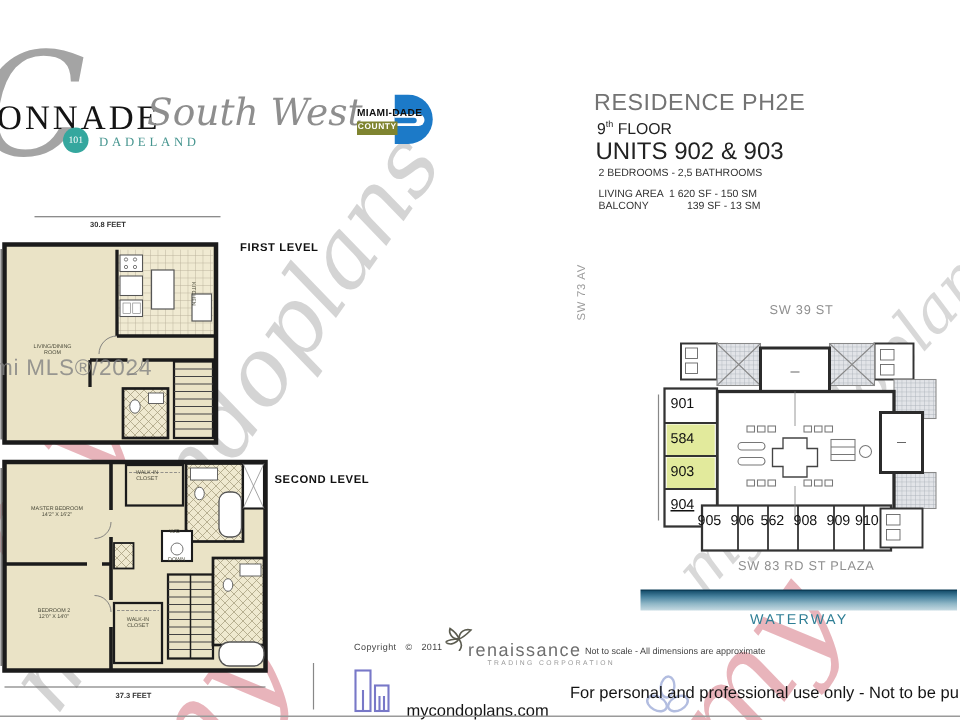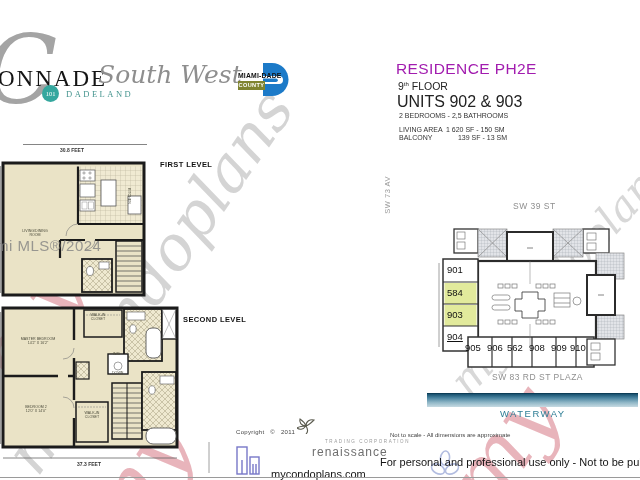--- a/index.html
+++ b/index.html
@@ -20,21 +20,21 @@
                 text-align:center;font-family:"Liberation Serif",serif;}
   .badge-name{left:66px;top:89px;font-family:"Liberation Serif",serif;font-size:8.5px;
               letter-spacing:2.5px;color:#46958f;}
 
   
   .md-name{left:238px;top:72px;font-size:6.8px;font-weight:bold;color:#101010;letter-spacing:0.2px;}
   .md-county{left:238px;top:81px;width:27px;height:9px;background:#7f8430;color:#fff;
              font-size:5.6px;font-weight:bold;text-align:center;line-height:9px;letter-spacing:0.4px;}
 
   
-  .res-title{left:396px;top:60px;font-size:15.5px;color:#a21caf;letter-spacing:0.4px;}
+  .res-title{left:396px;top:60px;font-size:15.5px;color:#737373;letter-spacing:0.4px;}
   .res-floor{left:398px;top:80px;font-size:10.5px;color:#222;}
   .res-floor sup{font-size:6px;}
   .res-units{left:397px;top:93px;font-size:16px;color:#222;}
   .res-bb{left:399px;top:112px;font-size:7px;color:#333;}
   .res-row{font-size:7px;color:#333;}
   .res-row .lbl{display:inline-block;width:45px;}
 
   
   .lvl-label{font-size:7.5px;font-weight:bold;letter-spacing:0.4px;color:#111;}
   .dim-label{font-size:5px;font-weight:bold;color:#333;width:40px;text-align:center;}
@@ -55,21 +55,21 @@
   .wm-big{left:-10px;top:445px;font-size:62px;color:rgba(125,125,125,0.33);transform:rotate(-55deg);}
   .wm-site{left:440px;top:372px;font-size:42px;color:rgba(125,125,125,0.30);transform:rotate(-48deg);}
   .wm-red1{left:-48px;top:348px;font-size:85px;color:rgba(201,77,92,0.42);transform:rotate(-55deg);}
   .wm-red2{left:58px;top:505px;font-size:85px;color:rgba(201,77,92,0.42);transform:rotate(-55deg);}
   .wm-red3{left:425px;top:472px;font-size:85px;color:rgba(201,77,92,0.42);transform:rotate(-55deg);}
   .wm-mls{left:-4px;top:237px;font-family:"Liberation Sans",sans-serif;font-style:normal;
           font-size:15px;color:rgba(130,130,130,0.8);letter-spacing:0.5px;}
 
   
   .ft-copy{left:236px;top:429px;font-size:6px;color:#444;letter-spacing:0.3px;}
-  .ft-ren{left:312px;top:426px;font-size:12px;color:#6f6f6f;letter-spacing:1px;margin-top:19px;}
+  .ft-ren{left:312px;top:426px;font-size:12px;color:#6f6f6f;letter-spacing:1px;}
   .ft-ren-sub{left:325px;top:439px;font-size:4.5px;color:#9a9a9a;letter-spacing:1.6px;}
   .ft-disc{left:390px;top:432px;font-size:6px;color:#444;}
   .ft-site{left:271px;top:456px;font-size:11px;color:#141414;margin-top:12px;}
   .ft-usage{left:380px;top:456px;font-size:11px;color:#141414;}
   .bottom-line{left:0;top:477px;width:640px;height:1px;background:#9a9a9a;}
 </style>
 </head>
 <body>
 
 <div class="abs wm wm-big nw">mycondoplans</div>

